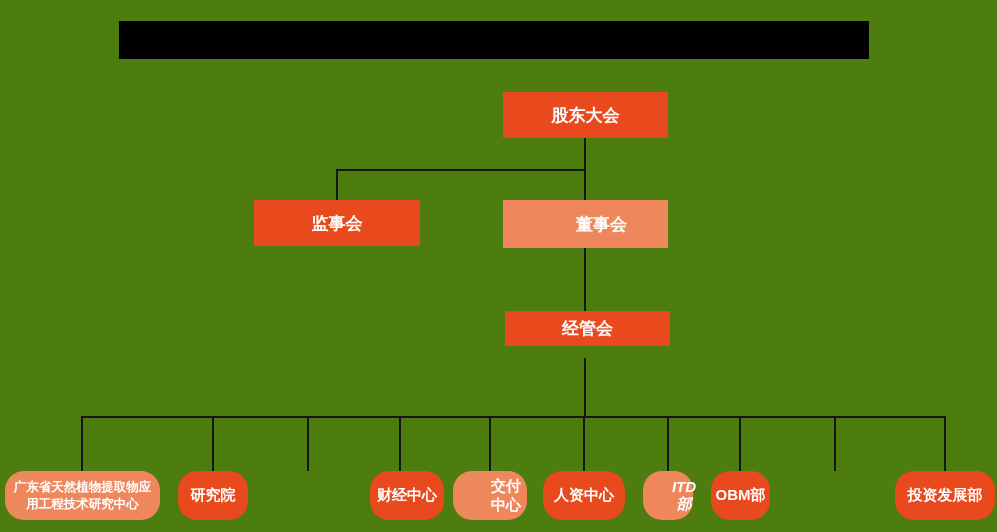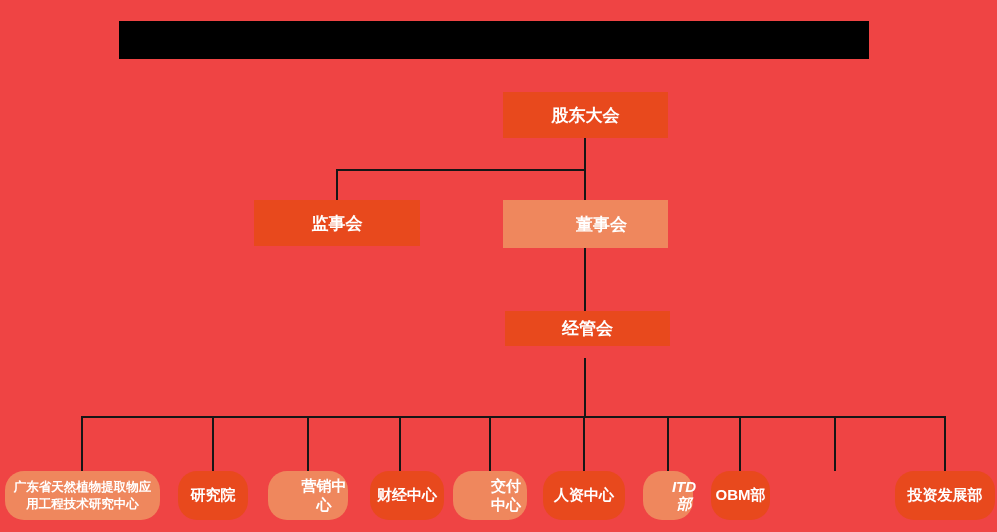--- a/index.html
+++ b/index.html
@@ -1,19 +1,19 @@
 <!DOCTYPE html>
 <html><head>
 <meta charset="utf-8">
 <style>
   html,body{margin:0;padding:0;background:#ffffff;}
   #canvas{
     position:relative;
     width:997px;height:532px;
-    background:#ef4444;
+    background:#4d7c0f;
     font-family:"Liberation Sans",sans-serif;
     overflow:hidden;
   }
   .redacted-bar{
     position:absolute;left:119px;top:21px;width:750px;height:38px;
     background:#000000;
   }
   .node{
     position:absolute;
     display:flex;align-items:center;justify-content:center;
@@ -81,21 +81,20 @@
   <div class="line drop p3"></div>
   <div class="line drop p4"></div>
   <div class="line drop p5"></div>
   <div class="line drop p6"></div>
   <div class="line drop p7"></div>
   <div class="line drop p8"></div>
   <div class="line drop p9"></div>
 
   <div class="node light dept dept-small d0">广东省天然植物提取物应用工程技术研究中心</div>
   <div class="node deep dept d1">研究院</div>
-  <div class="node light dept d2">营销中心</div>
   <div class="node deep dept d3">财经中心</div>
   <div class="node light dept d4">交付中心</div>
   <div class="node deep dept d5">人资中心</div>
   <div class="node light dept d6">ITD部</div>
   <div class="node deep dept d7">OBM部</div>
   <div class="node deep dept d9">投资发展部</div>
 
 </div>
 
 </body></html>

